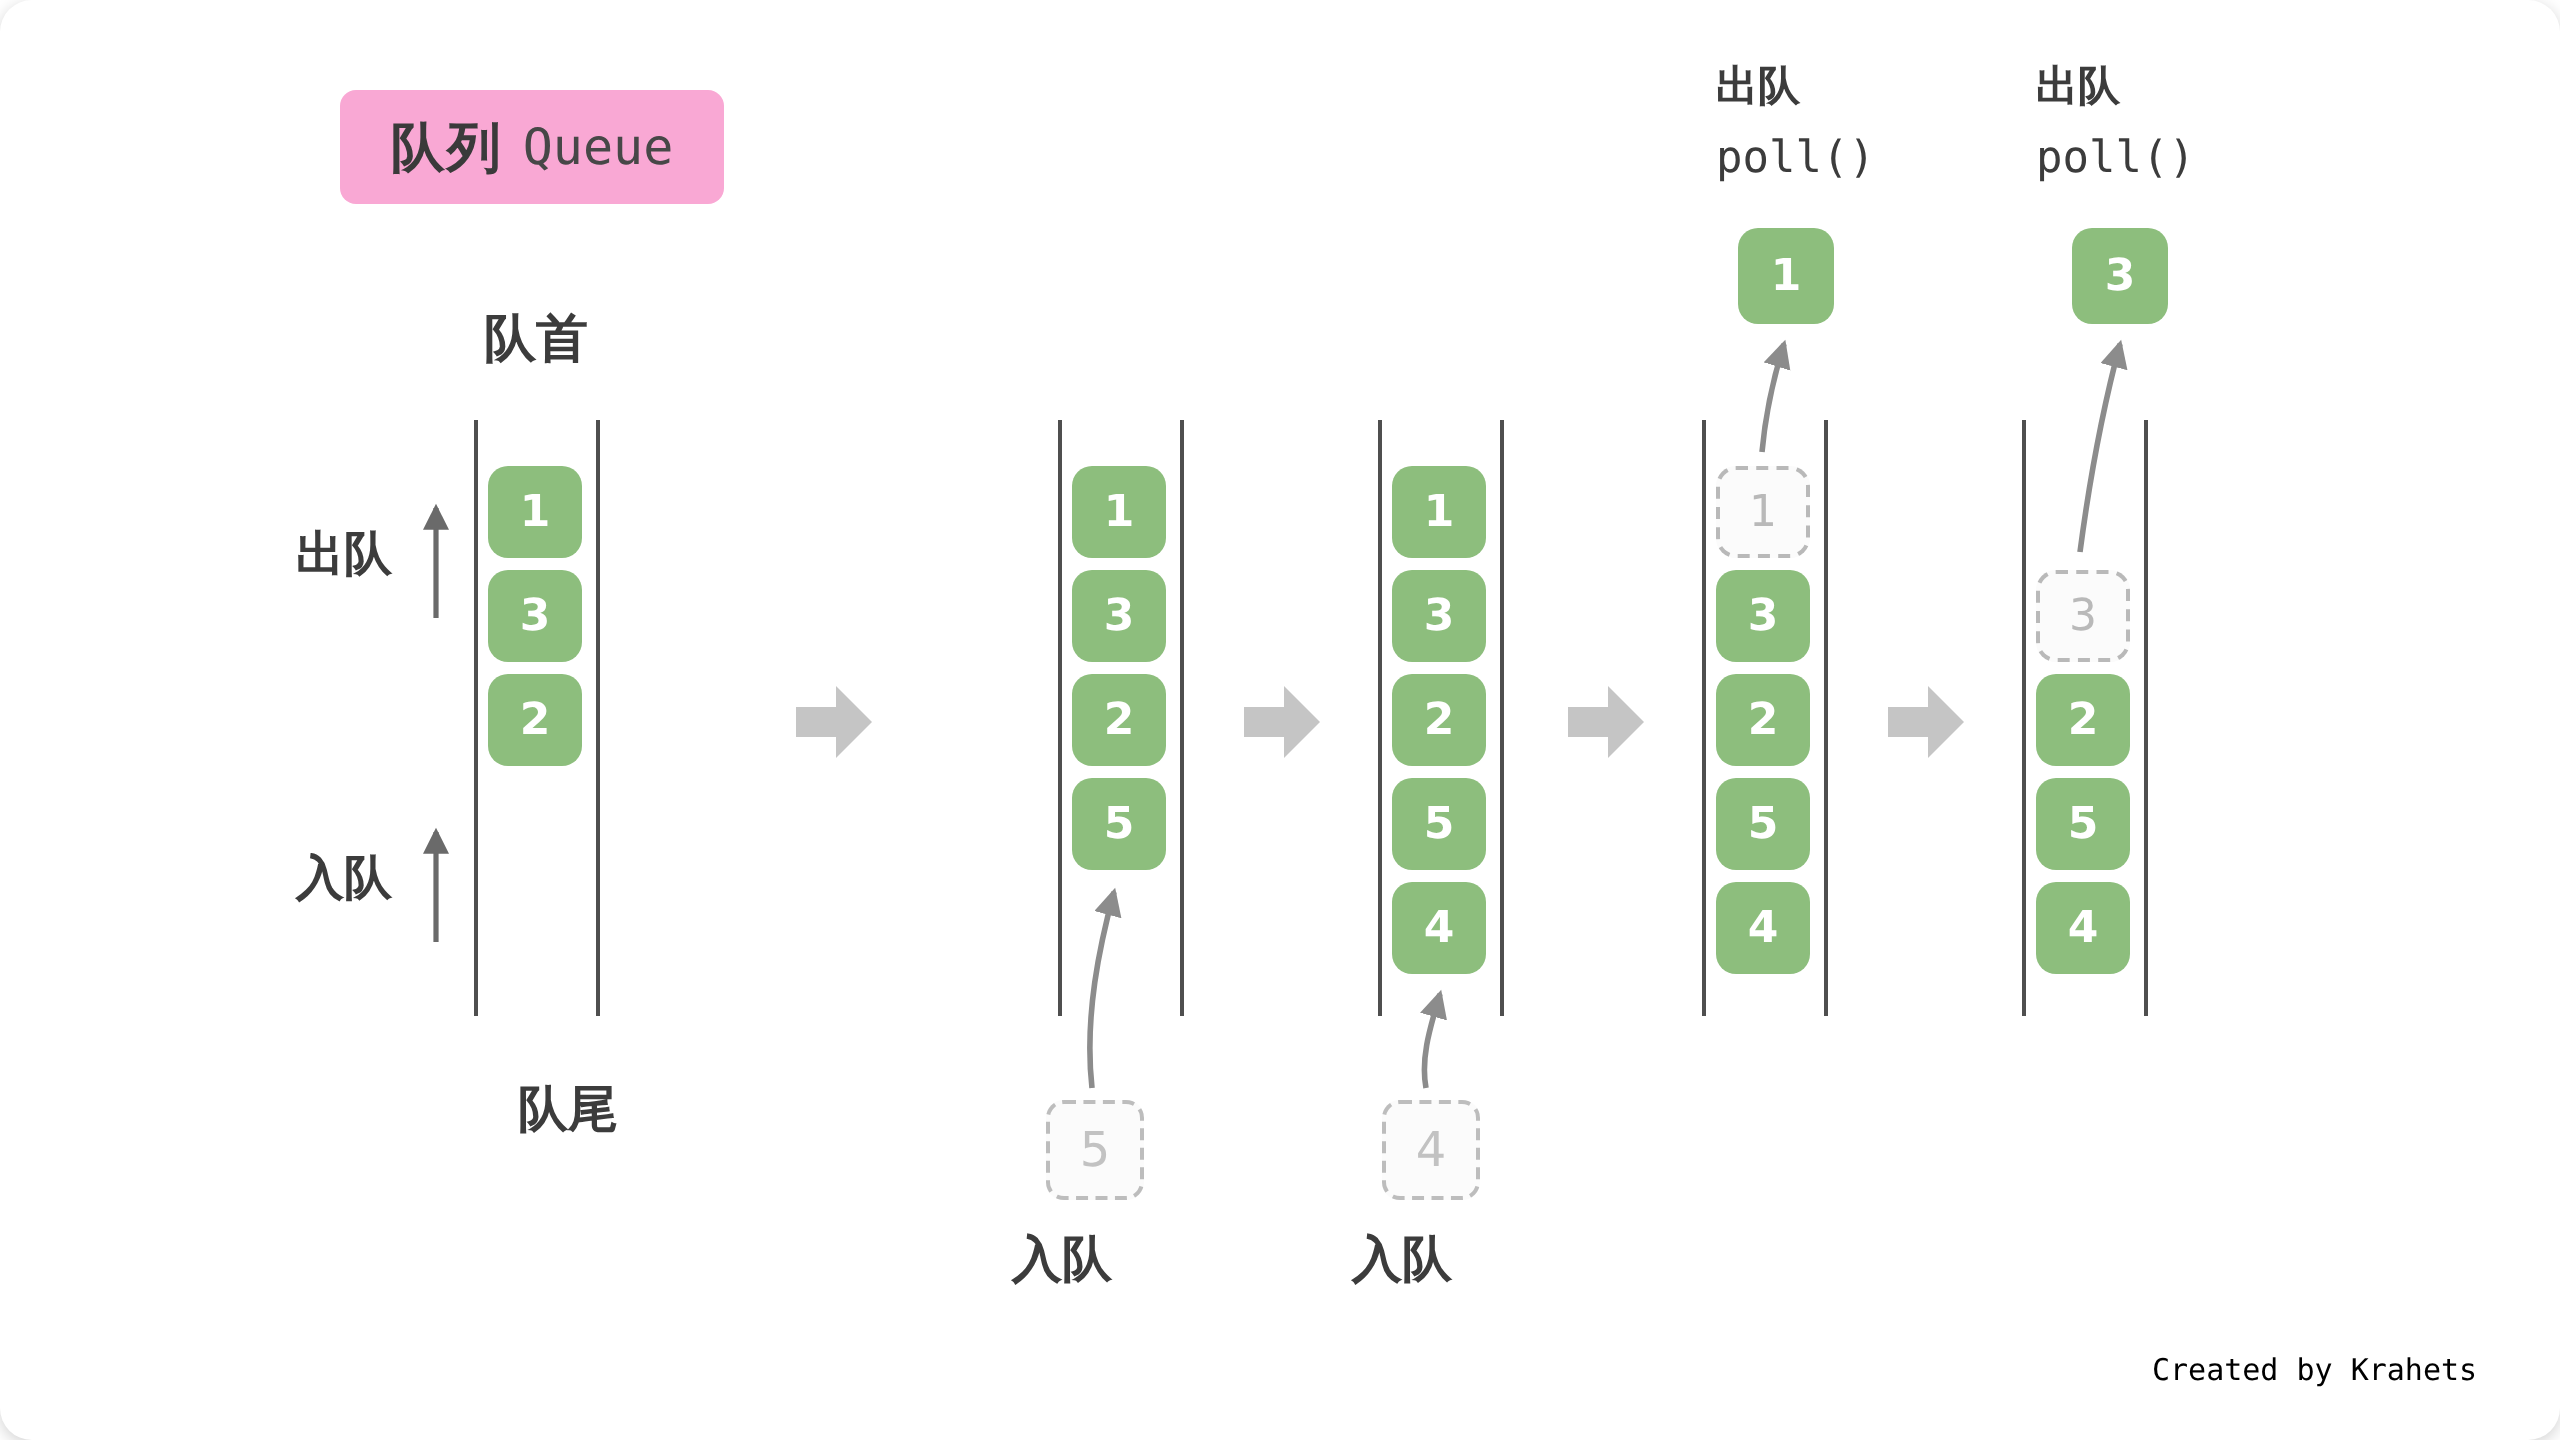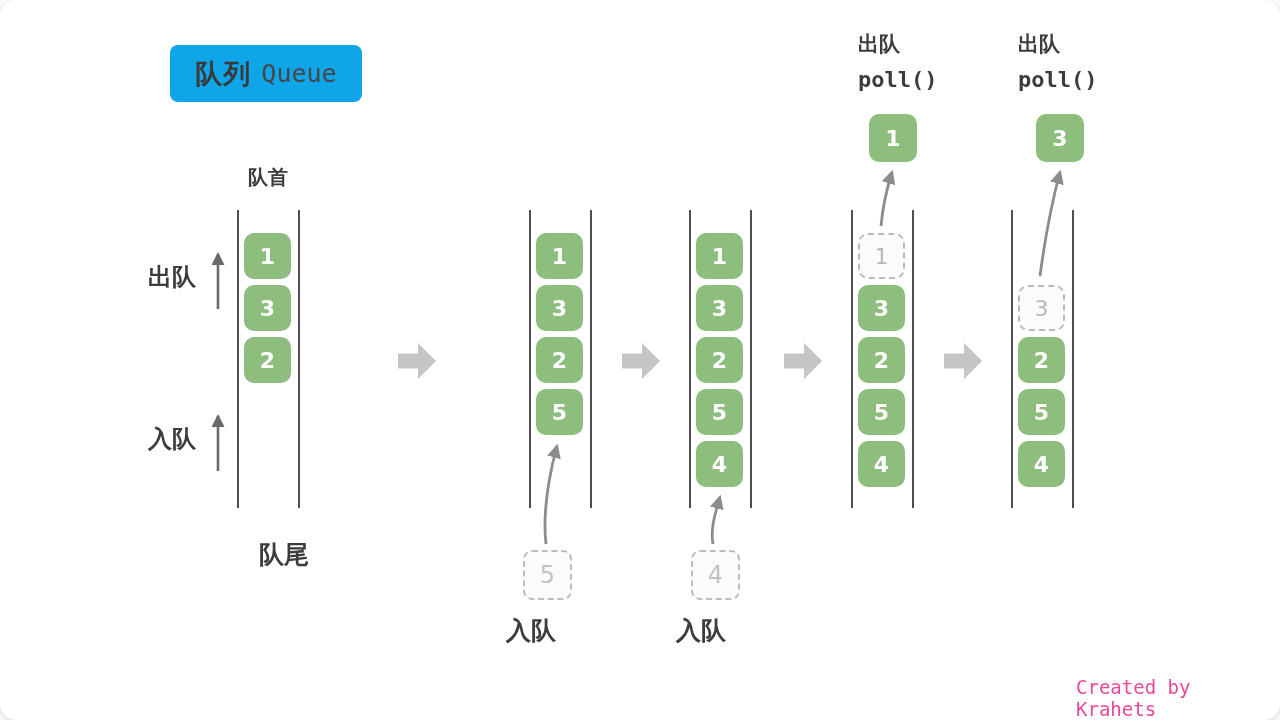--- a/index.html
+++ b/index.html
@@ -4,28 +4,28 @@
 <style>
   html,body{margin:0;padding:0;background:#ffffff;}
   .canvas{
     position:relative;width:1280px;height:720px;background:#ffffff;
     border-radius:16px;box-shadow:0 2px 8px rgba(0,0,0,.18);
     overflow:hidden;font-family:"Liberation Sans",sans-serif;color:#3c3c3c;
   }
   .abs{position:absolute;}
   
   .title-box{
-    left:170px;top:45px;width:192px;height:57px;background:#0ea5e9;border-radius:8px;
+    left:170px;top:45px;width:192px;height:57px;background:#f9a8d4;border-radius:8px;
     display:flex;align-items:center;justify-content:center;gap:10px;
   }
   .title-zh{font-size:27px;font-weight:700;color:#3a3a3a;letter-spacing:1px;}
   .title-en{font-family:"DejaVu Sans Mono",monospace;font-size:25px;color:#474747;}
   
   .cjk-label{font-weight:700;color:#3c3c3c;}
-  .lbl-front{left:227px;top:152px;width:82px;text-align:center;font-size:20px;margin-top:12px;}
+  .lbl-front{left:227px;top:152px;width:82px;text-align:center;font-size:26px;}
   .lbl-rear{left:227px;top:538px;width:82px;text-align:right;font-size:25px;}
   .lbl-deq{left:148px;top:261px;width:56px;text-align:left;font-size:24px;}
   .lbl-enq{left:148px;top:423px;width:56px;text-align:left;font-size:24px;}
   
   .queue{position:absolute;top:210px;width:63px;height:298px;}
   .rail{position:absolute;top:0;width:2px;height:298px;background:#4f4f4f;}
   .rail.left{left:0;}
   .rail.right{left:61px;}
   .block{
     position:absolute;left:7px;width:47px;height:46px;border-radius:10px;
@@ -46,25 +46,25 @@
   .loose.green{background:#8dbe7d;color:#fff;font-weight:700;}
   .loose.dashed{
     width:49px;height:50px;background:#fbfbfb;border:2px dashed #bdbdbd;
     box-sizing:border-box;border-radius:9px;color:#c2c2c2;font-weight:400;font-size:24px;
   }
   
   .op{position:absolute;line-height:36px;white-space:nowrap;}
   .op .zh{font-size:25px;font-weight:700;color:#3c3c3c;display:block;}
   .op .code{font-family:"DejaVu Sans Mono",monospace;font-size:25px;color:#3c3c3c;display:block;}
   .op.poll .zh{font-size:21px;}
-  .op.poll .code{font-size:22px;font-weight:bold;}
+  .op.poll .code{font-size:22px;}
   .op .arg{color:#5fa253;font-weight:700;}
   .credit{
     left:1076px;top:676px;font-family:"DejaVu Sans Mono",monospace;
-    font-size:19px;color:#ec4899;
+    font-size:15px;color:#000000;
   }
   svg.overlay{position:absolute;left:0;top:0;pointer-events:none;}
 </style>
 </head>
 <body>
 
 <div class="canvas">
 
   <svg class="overlay" width="1280" height="720" viewBox="0 0 1280 720">
     <defs>

